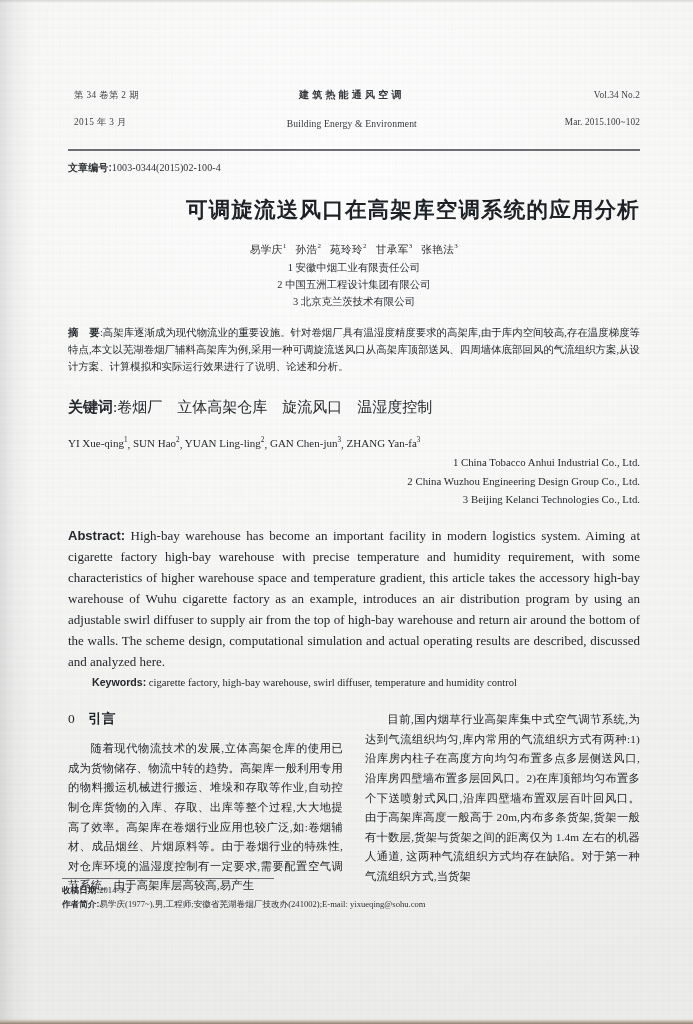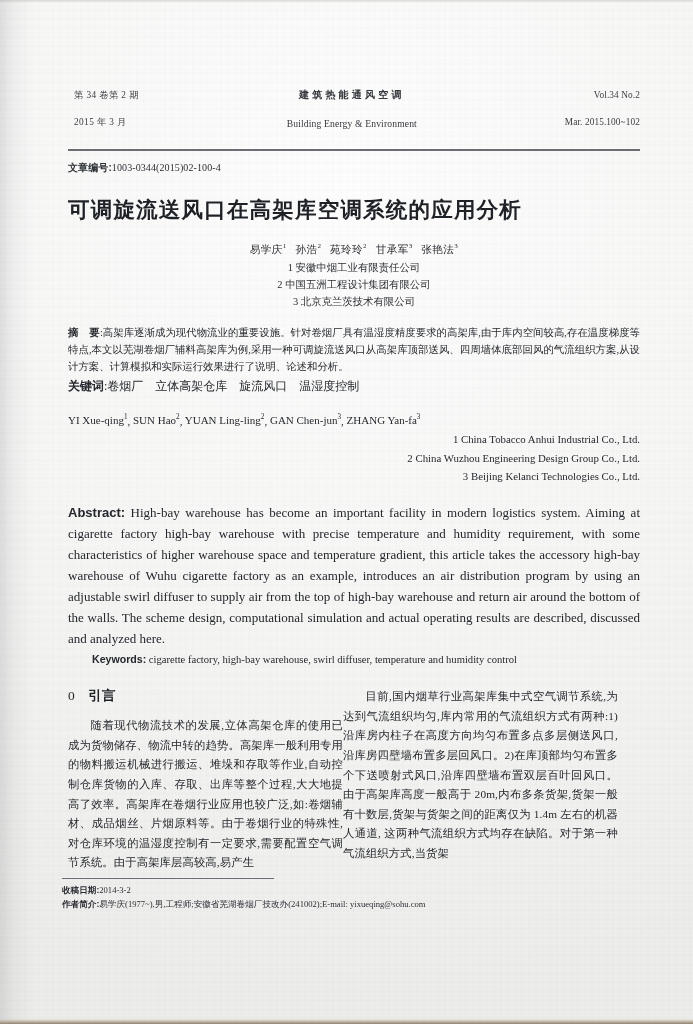--- a/index.html
+++ b/index.html
@@ -121,21 +121,21 @@
     letter-spacing: 0.1px;
   }
   .article-no .an-val {
     font-family: "Liberation Serif", serif;
     font-weight: 400;
   }
 
   
   .title-cn {
     margin-top: 20px;
-    text-align: left;
+    text-align: right;
     font-size: 21.5px;
     font-weight: 700;
     letter-spacing: 1.2px;
     color: #1e2126;
   }
   .authors-cn {
     margin-top: 19px;
     text-align: center;
     font-size: 10.6px;
     letter-spacing: 0.4px;
@@ -157,22 +157,22 @@
     line-height: 1.66;
     text-align: justify;
     color: #26292e;
   }
   .abs-cn .lbl {
     font-family: "Liberation Sans", sans-serif;
     font-weight: 700;
     letter-spacing: 0.2px;
   }
   .kw-cn {
-    margin-top: 1px;
-    font-size: 12px;
+    margin-top: 19px;
+    font-size: 15px;
     line-height: 1.66;
     color: #26292e;
   }
   .kw-cn .lbl {
     font-family: "Liberation Sans", sans-serif;
     font-weight: 700;
   }
 
   
   .title-en {
@@ -221,20 +221,21 @@
   .kw-en .lbl {
     font-family: "Liberation Sans", sans-serif;
     font-weight: 700;
     padding-left: 24px;
   }
 
   
   .body-cols {
     margin-top: 19px;
     display: flex;
+    gap: 22px;
   }
   .col {
     width: 275px;
     flex: 0 0 275px;
   }
   .sec-head {
     font-size: 13.4px;
     font-weight: 700;
     letter-spacing: 0.5px;
     color: #1f2227;

